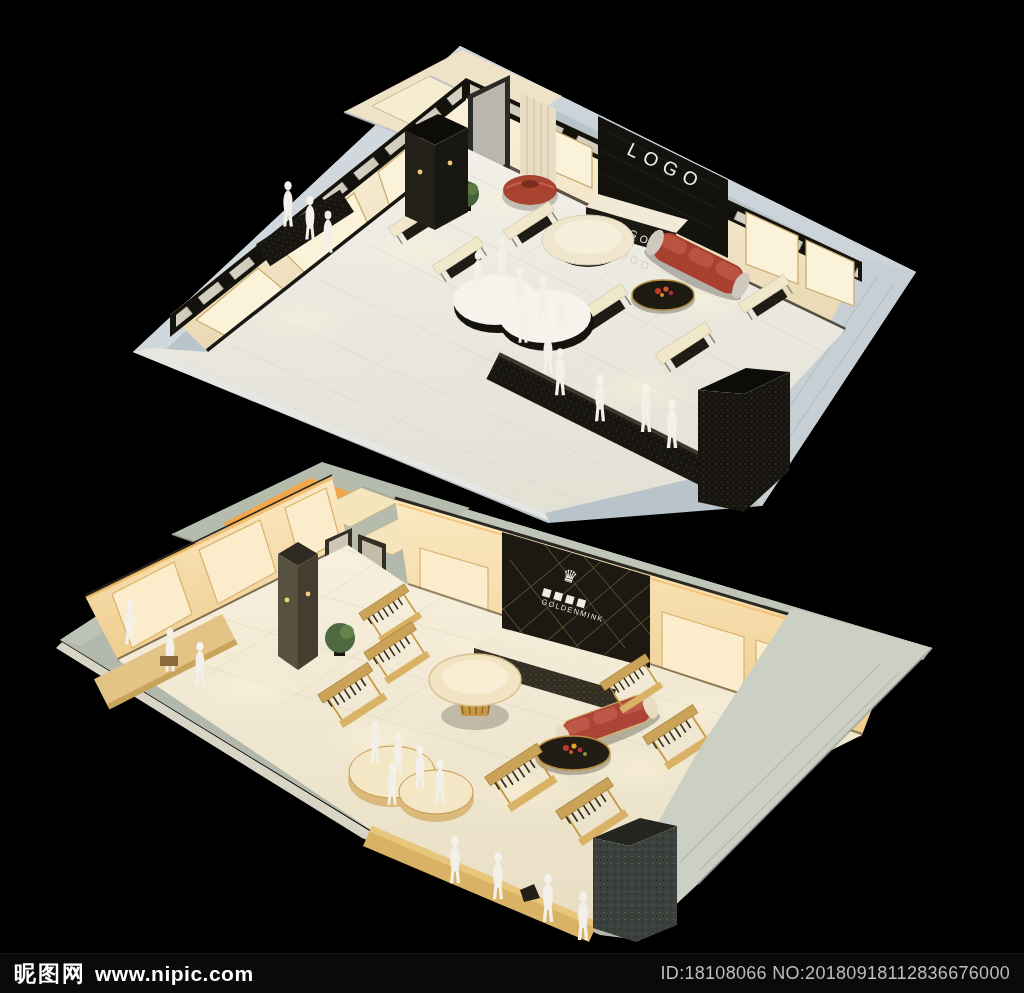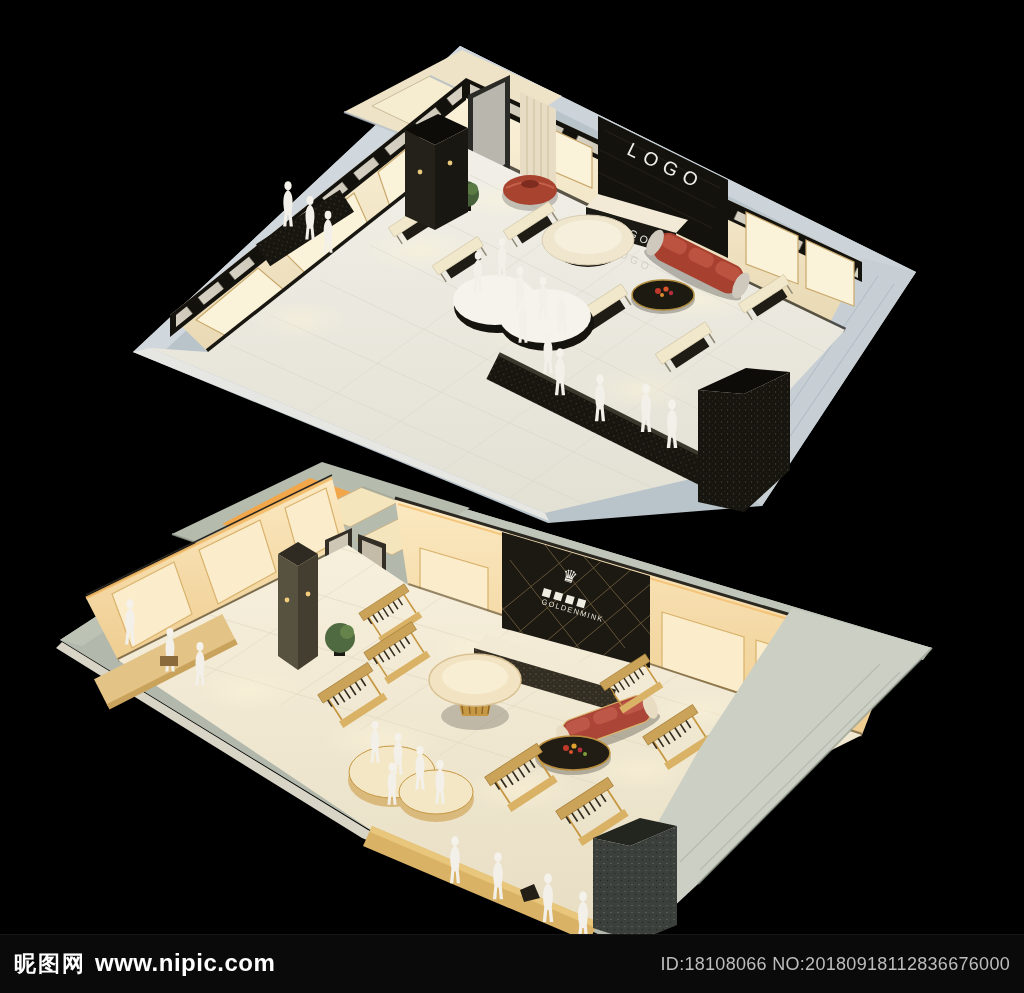--- a/index.html
+++ b/index.html
@@ -1,25 +1,25 @@
 <!DOCTYPE html>
 <html><head>
 <meta charset="utf-8">
 <style>
   html,body{margin:0;padding:0;background:#000;}
   .canvas{position:relative;width:1024px;height:993px;background:#000;overflow:hidden;
           font-family:"Liberation Sans","DejaVu Sans",sans-serif;}
   .artwork{position:absolute;left:0;top:0;}
-  .footer{position:absolute;left:0;bottom:0;width:1024px;height:59px;background:#0a0a0a;
+  .footer{position:absolute;left:0;bottom:0;width:1024px;height:40px;background:#0a0a0a;
           border-top:1px solid #171717;display:flex;align-items:center;
           justify-content:space-between;box-sizing:border-box;padding:0 14px;}
   .footer-left{display:flex;align-items:baseline;gap:9px;}
   .site-name{color:#ffffff;font-weight:bold;font-size:22px;letter-spacing:2px;
              font-family:"DejaVu Sans","Liberation Sans",sans-serif;}
-  .site-url{color:#ffffff;font-weight:bold;font-size:24px;letter-spacing:0.5px;}
+  .site-url{color:#ffffff;font-weight:bold;font-size:21px;letter-spacing:0.5px;}
   .footer-right{color:#bdbdbd;font-size:18px;letter-spacing:0.3px;}
   svg text{font-family:"Liberation Sans","DejaVu Sans",sans-serif;}
 </style>
 </head>
 <body>
 
 <div class="canvas">
 
 <svg class="artwork" width="1024" height="950" viewBox="0 0 1024 950">
   <defs>

